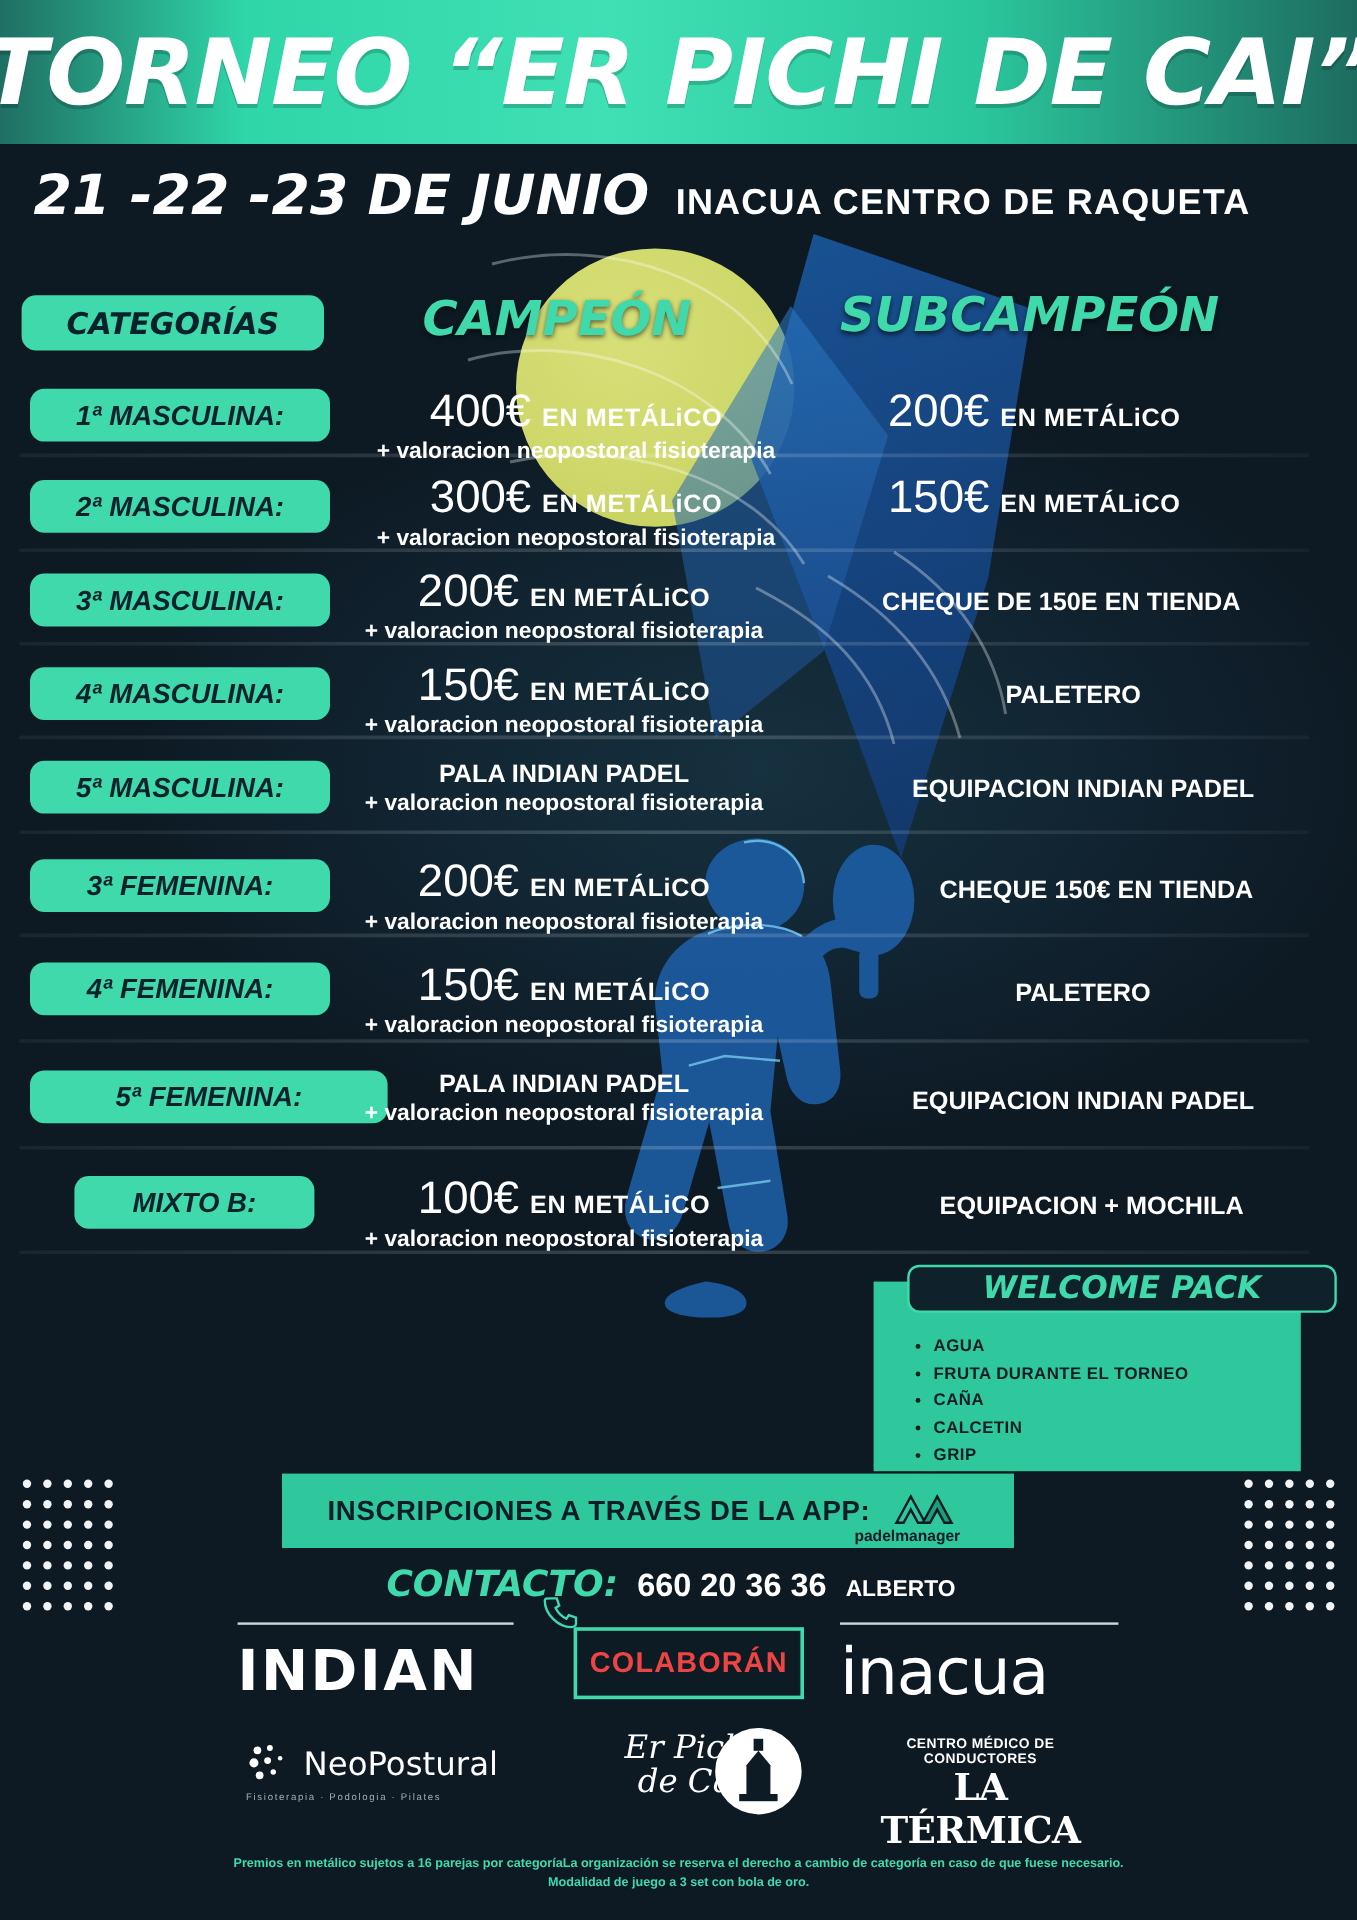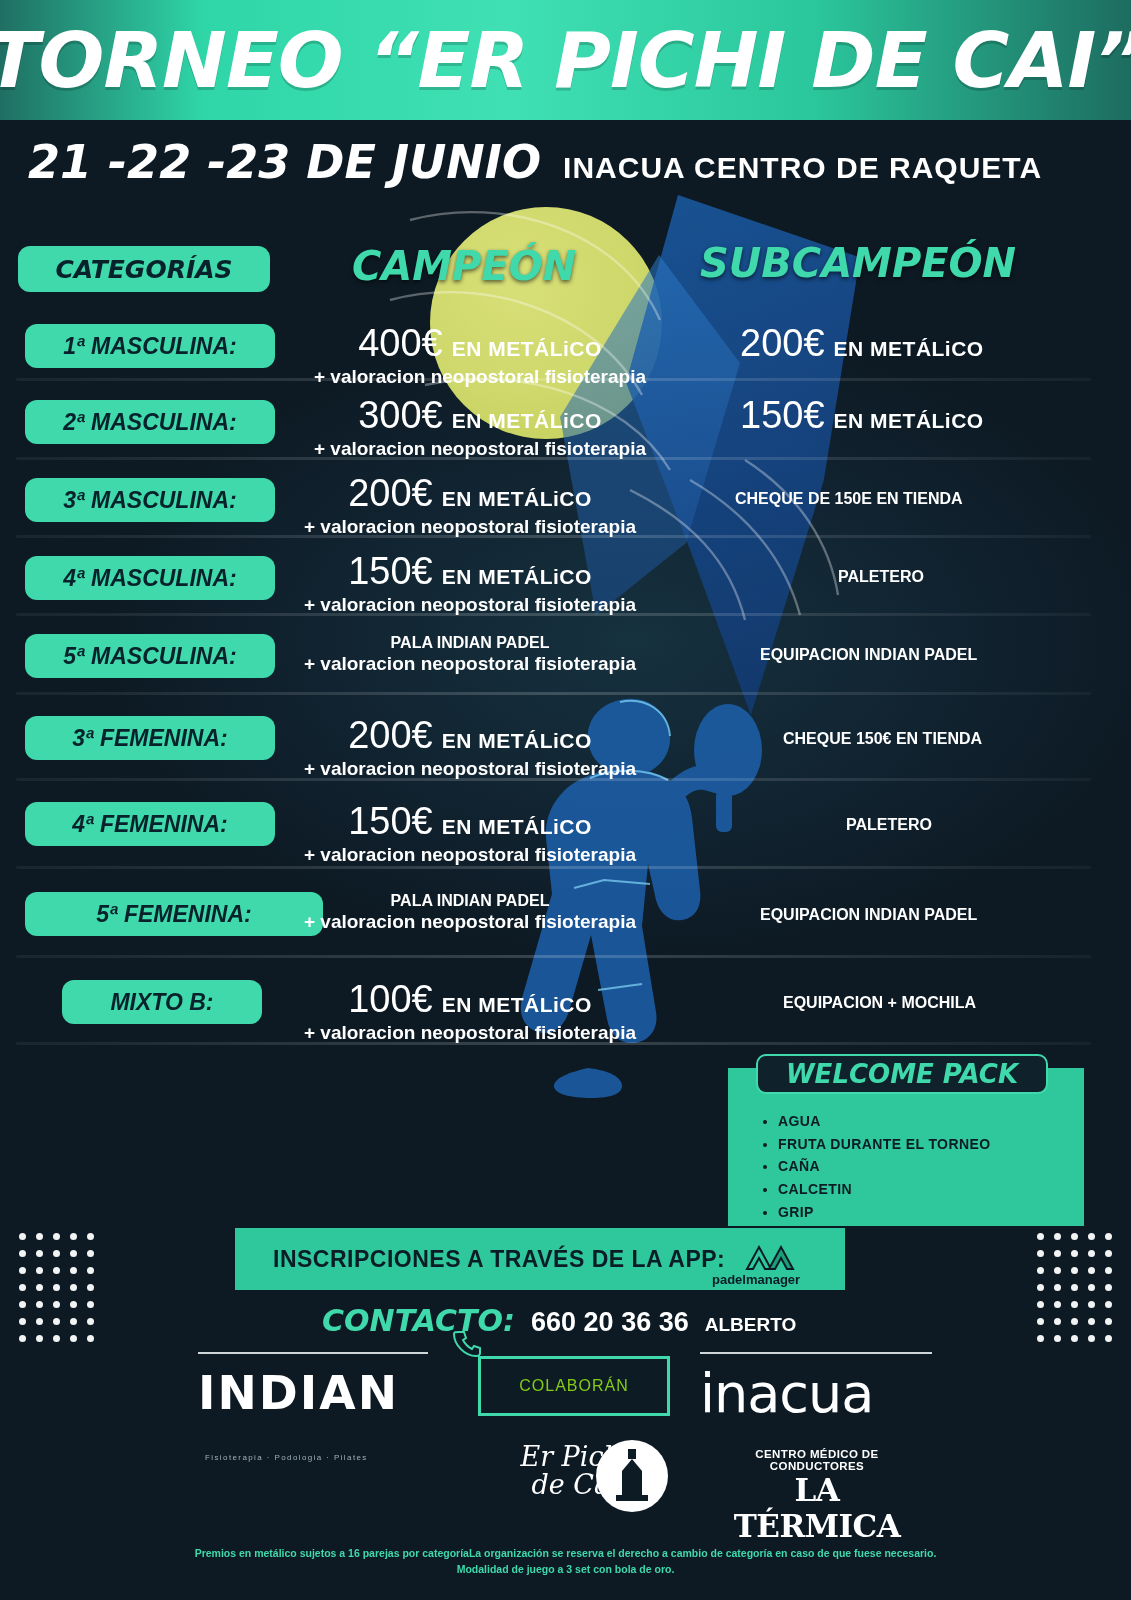--- a/index.html
+++ b/index.html
@@ -127,37 +127,37 @@
   .prize .unit {
     font-family: "Liberation Sans", sans-serif;
     font-weight: bold; font-size: 21px; color: #ffffff; letter-spacing: .5px;
   }
   .prize .extra {
     font-family: "Liberation Sans", sans-serif;
     font-weight: bold; font-size: 19px; color: #ffffff; display: block; margin-top: 1px;
   }
   .prize .plain {
     font-family: "Liberation Sans", sans-serif;
-    font-weight: bold; font-size: 16px; color: #ffffff;
+    font-weight: bold; font-size: 21px; color: #ffffff;
   }
   .prize.center { text-align: center; }
   .line1 { display: flex; align-items: baseline; gap: 9px; justify-content: center; }
 
   
   .consol { position: absolute; left: 22px; top: 1055px; display: flex; align-items: baseline; gap: 14px; }
   .consol .lbl { font-weight: bold; font-size: 27px; color: #3fd9ab; }
   .consol .val { font-weight: bold; font-size: 25px; color: #ffffff; }
 
   
   .welcome {
     position: absolute; left: 728px; top: 1068px; width: 356px; height: 158px;
     background: #2fc79c;
   }
   .welcome .wtitle {
-    position: absolute; left: 28px; top: -14px; width: 292px; height: 40px;
+    position: absolute; left: 28px; top: -14px; width: 358px; height: 40px;
     background: #0f222c; border: 2px solid #3fd9ab; border-radius: 10px;
     display: flex; align-items: center; justify-content: center;
     font-family: "DejaVu Sans", sans-serif; font-weight: bold; font-style: italic;
     font-size: 26px; color: #3fd9ab;
   }
   .welcome ul { margin: 42px 0 0 28px; padding-left: 22px; }
   .welcome li {
     font-family: "Liberation Sans", sans-serif; font-weight: bold;
     font-size: 14px; color: #0b1c24; letter-spacing: .4px; line-height: 1.62;
   }
@@ -188,21 +188,21 @@
   }
   .contact .num { font-weight: bold; font-size: 27px; color: #ffffff; }
   .contact .who { font-weight: bold; font-size: 19px; color: #ffffff; }
 
   
   .colab-box {
     position: absolute; left: 478px; top: 1356px; width: 192px; height: 60px;
     border: 3px solid #3fd9ab; background: #0d1b24;
     display: flex; align-items: center; justify-content: center;
   }
-  .colab-box span { font-weight: normal; font-size: 16px; color: #84cc16; letter-spacing: 1px; }
+  .colab-box span { font-weight: bold; font-size: 24px; color: #ef4444; letter-spacing: 1px; }
   .hline { position: absolute; height: 2px; background: #cfd6da; }
 
   .sp-indian {
     position: absolute; left: 198px; top: 1365px; width: 220px;
     font-family: "DejaVu Sans", sans-serif; font-weight: bold; font-size: 47px;
     color: #ffffff; letter-spacing: 2px;
   }
   .sp-inacua {
     position: absolute; left: 700px; top: 1362px;
     font-family: "DejaVu Sans", sans-serif; font-size: 54px; color: #ffffff; letter-spacing: -1px;
@@ -537,20 +537,32 @@
   <div class="hline" style="left:700px; top:1352px; width:232px"></div>
 
   <div class="colab-box">
     <span>COLABORÁN</span>
   </div>
 
   <div class="sp-indian">INDIAN</div>
   <div class="sp-inacua">inacua</div>
 
   <div class="sp-neo">
+    <div style="display:flex;align-items:center;gap:10px">
+      <svg width="40" height="40" viewBox="0 0 40 40">
+        <circle cx="10" cy="8" r="3.4" fill="#ffffff"></circle>
+          <circle cx="21" cy="6" r="2.6" fill="#ffffff"></circle>
+        <circle cx="7" cy="19" r="4" fill="#ffffff"></circle>
+          <circle cx="19" cy="17" r="3" fill="#ffffff"></circle>
+        <circle cx="12" cy="30" r="3.4" fill="#ffffff"></circle>
+          <circle cx="24" cy="27" r="2.4" fill="#ffffff"></circle>
+        <circle cx="30" cy="15" r="2" fill="#ffffff"></circle>
+      </svg>
+      <div class="n1">NeoPostural</div>
+    </div>
     <div class="n2">Fisioterapia · Podologia · Pilates</div>
   </div>
 
   <div class="sp-pichi">
     <div class="p">Er Pichi</div>
     <div class="p">de Cái</div>
   </div>
   <svg style="position:absolute;left:592px;top:1437px;width:80px;height:78px" viewBox="0 0 80 78">
     <circle cx="40" cy="39" r="36" fill="#ffffff"></circle>
     <path d="M30 58 l0 -24 l10 -12 l10 12 l0 24 z" fill="#0d1b24"></path>

